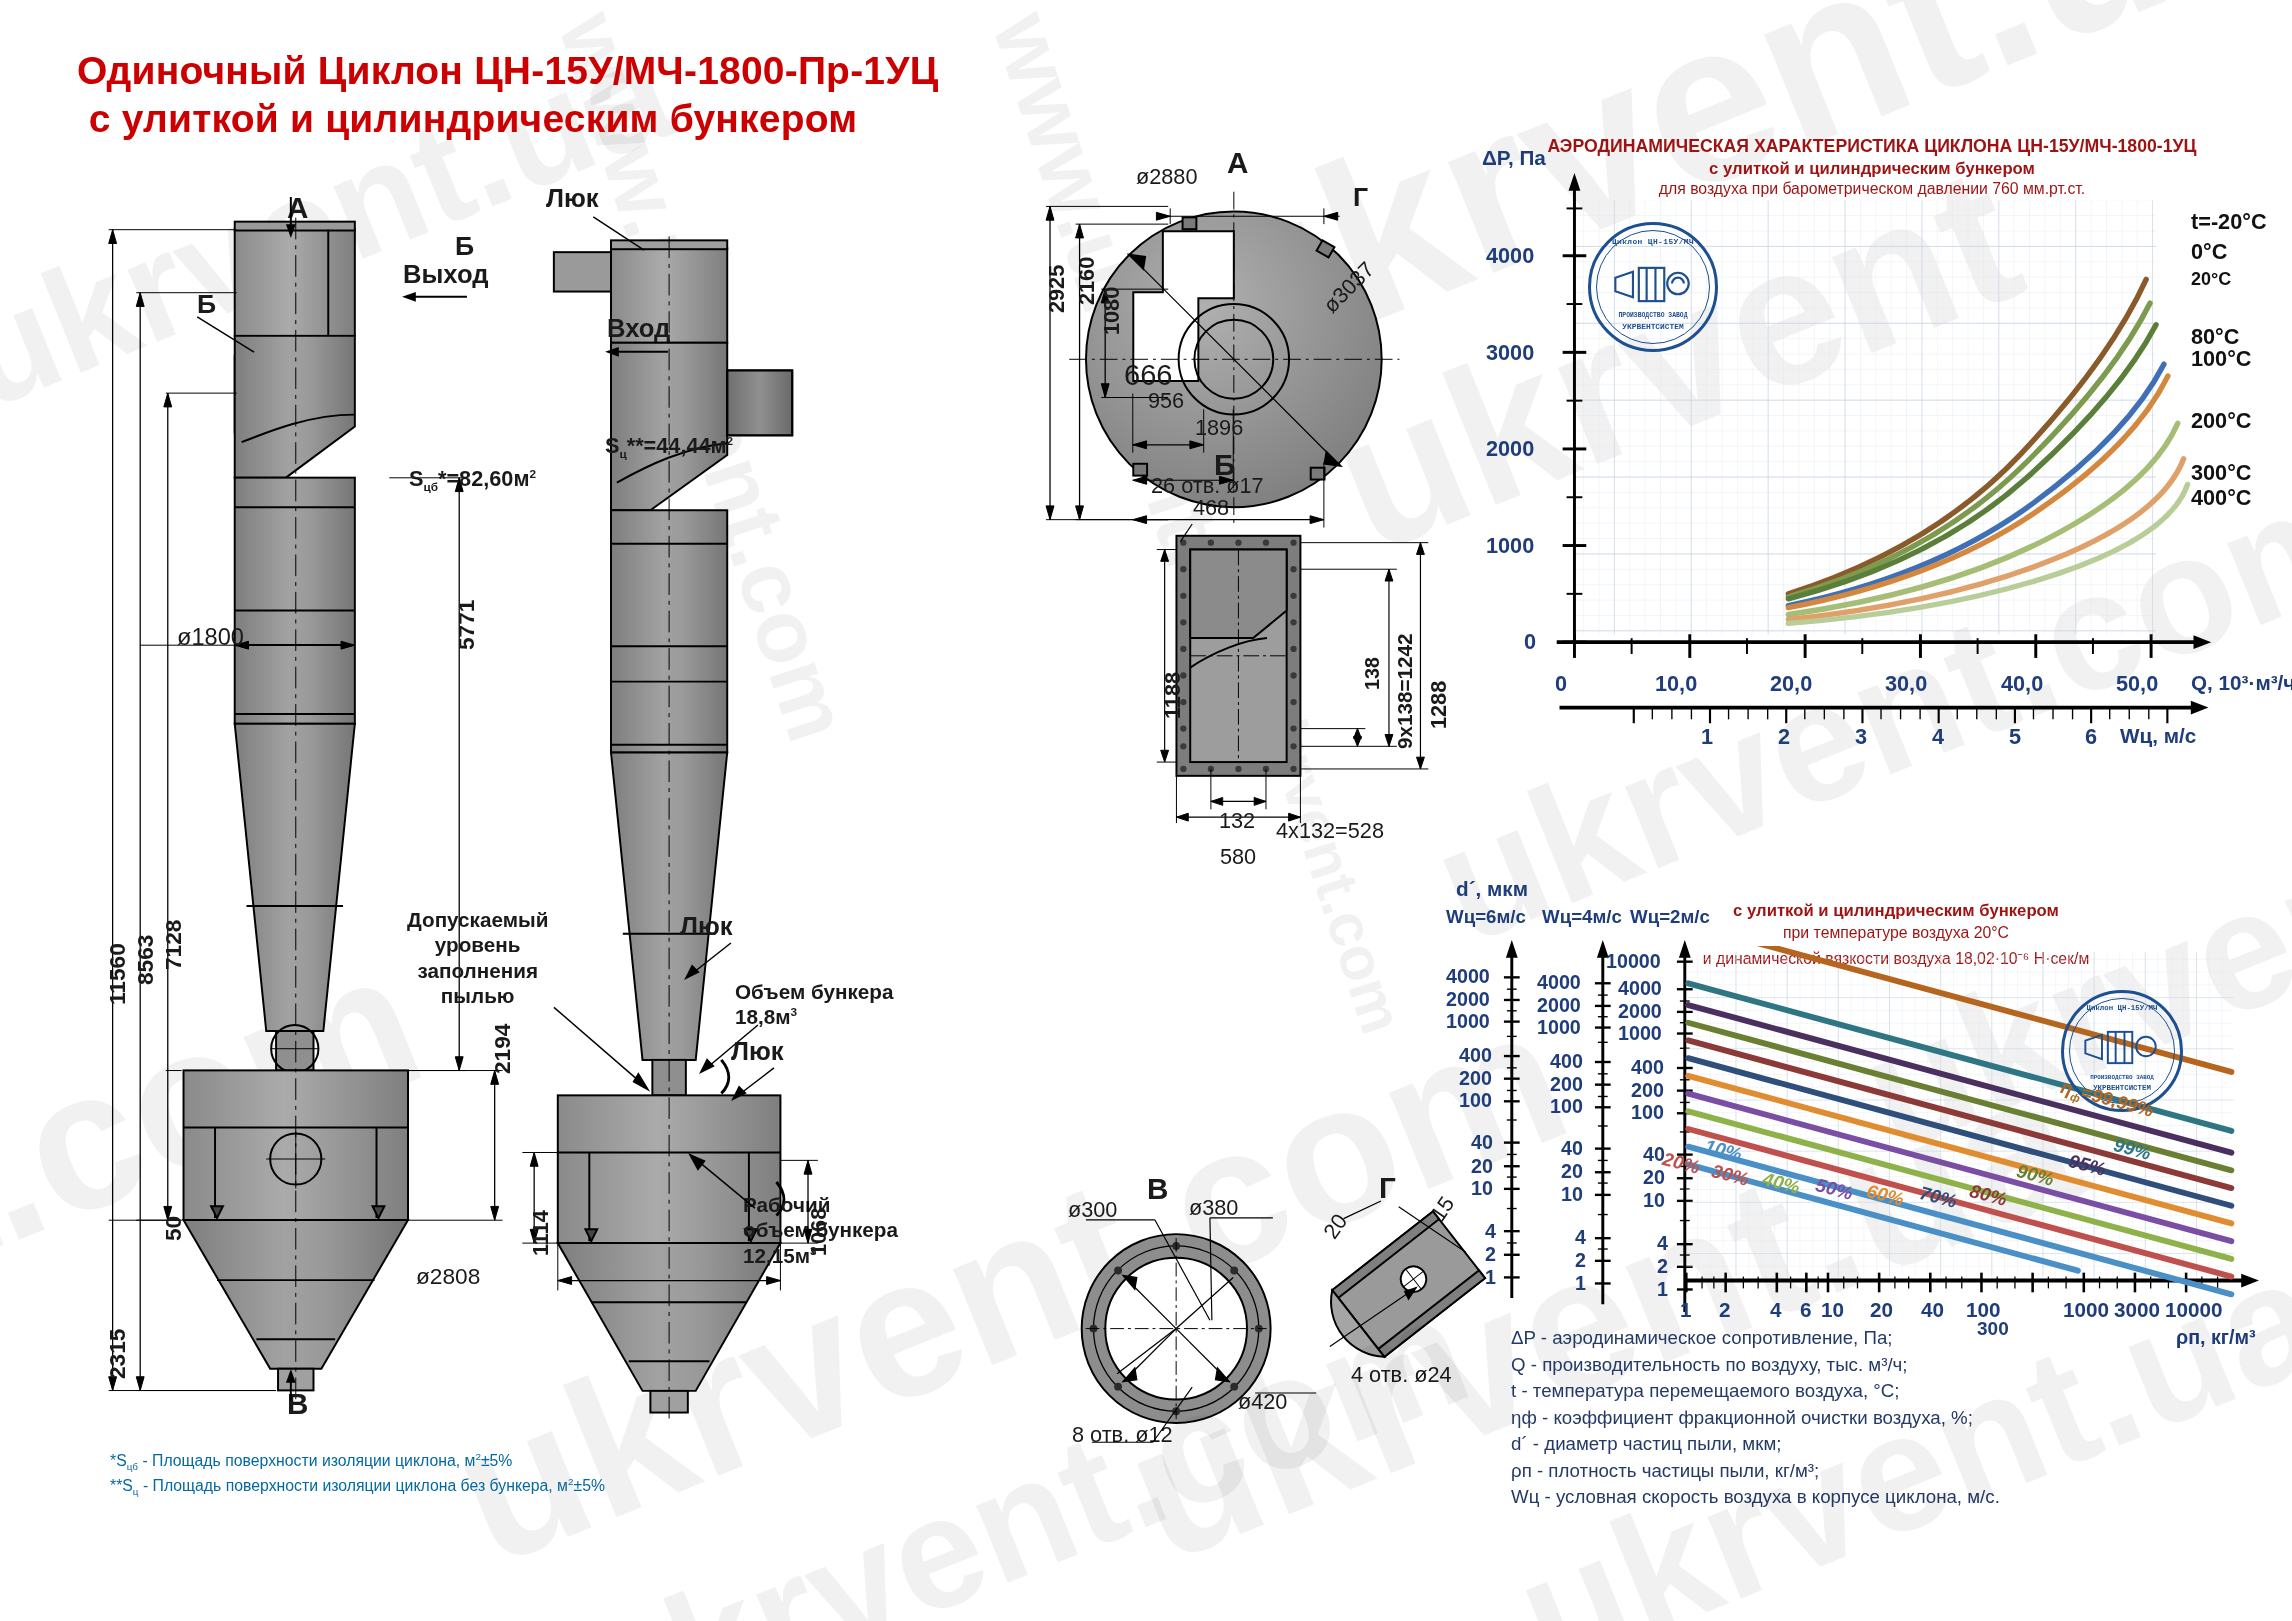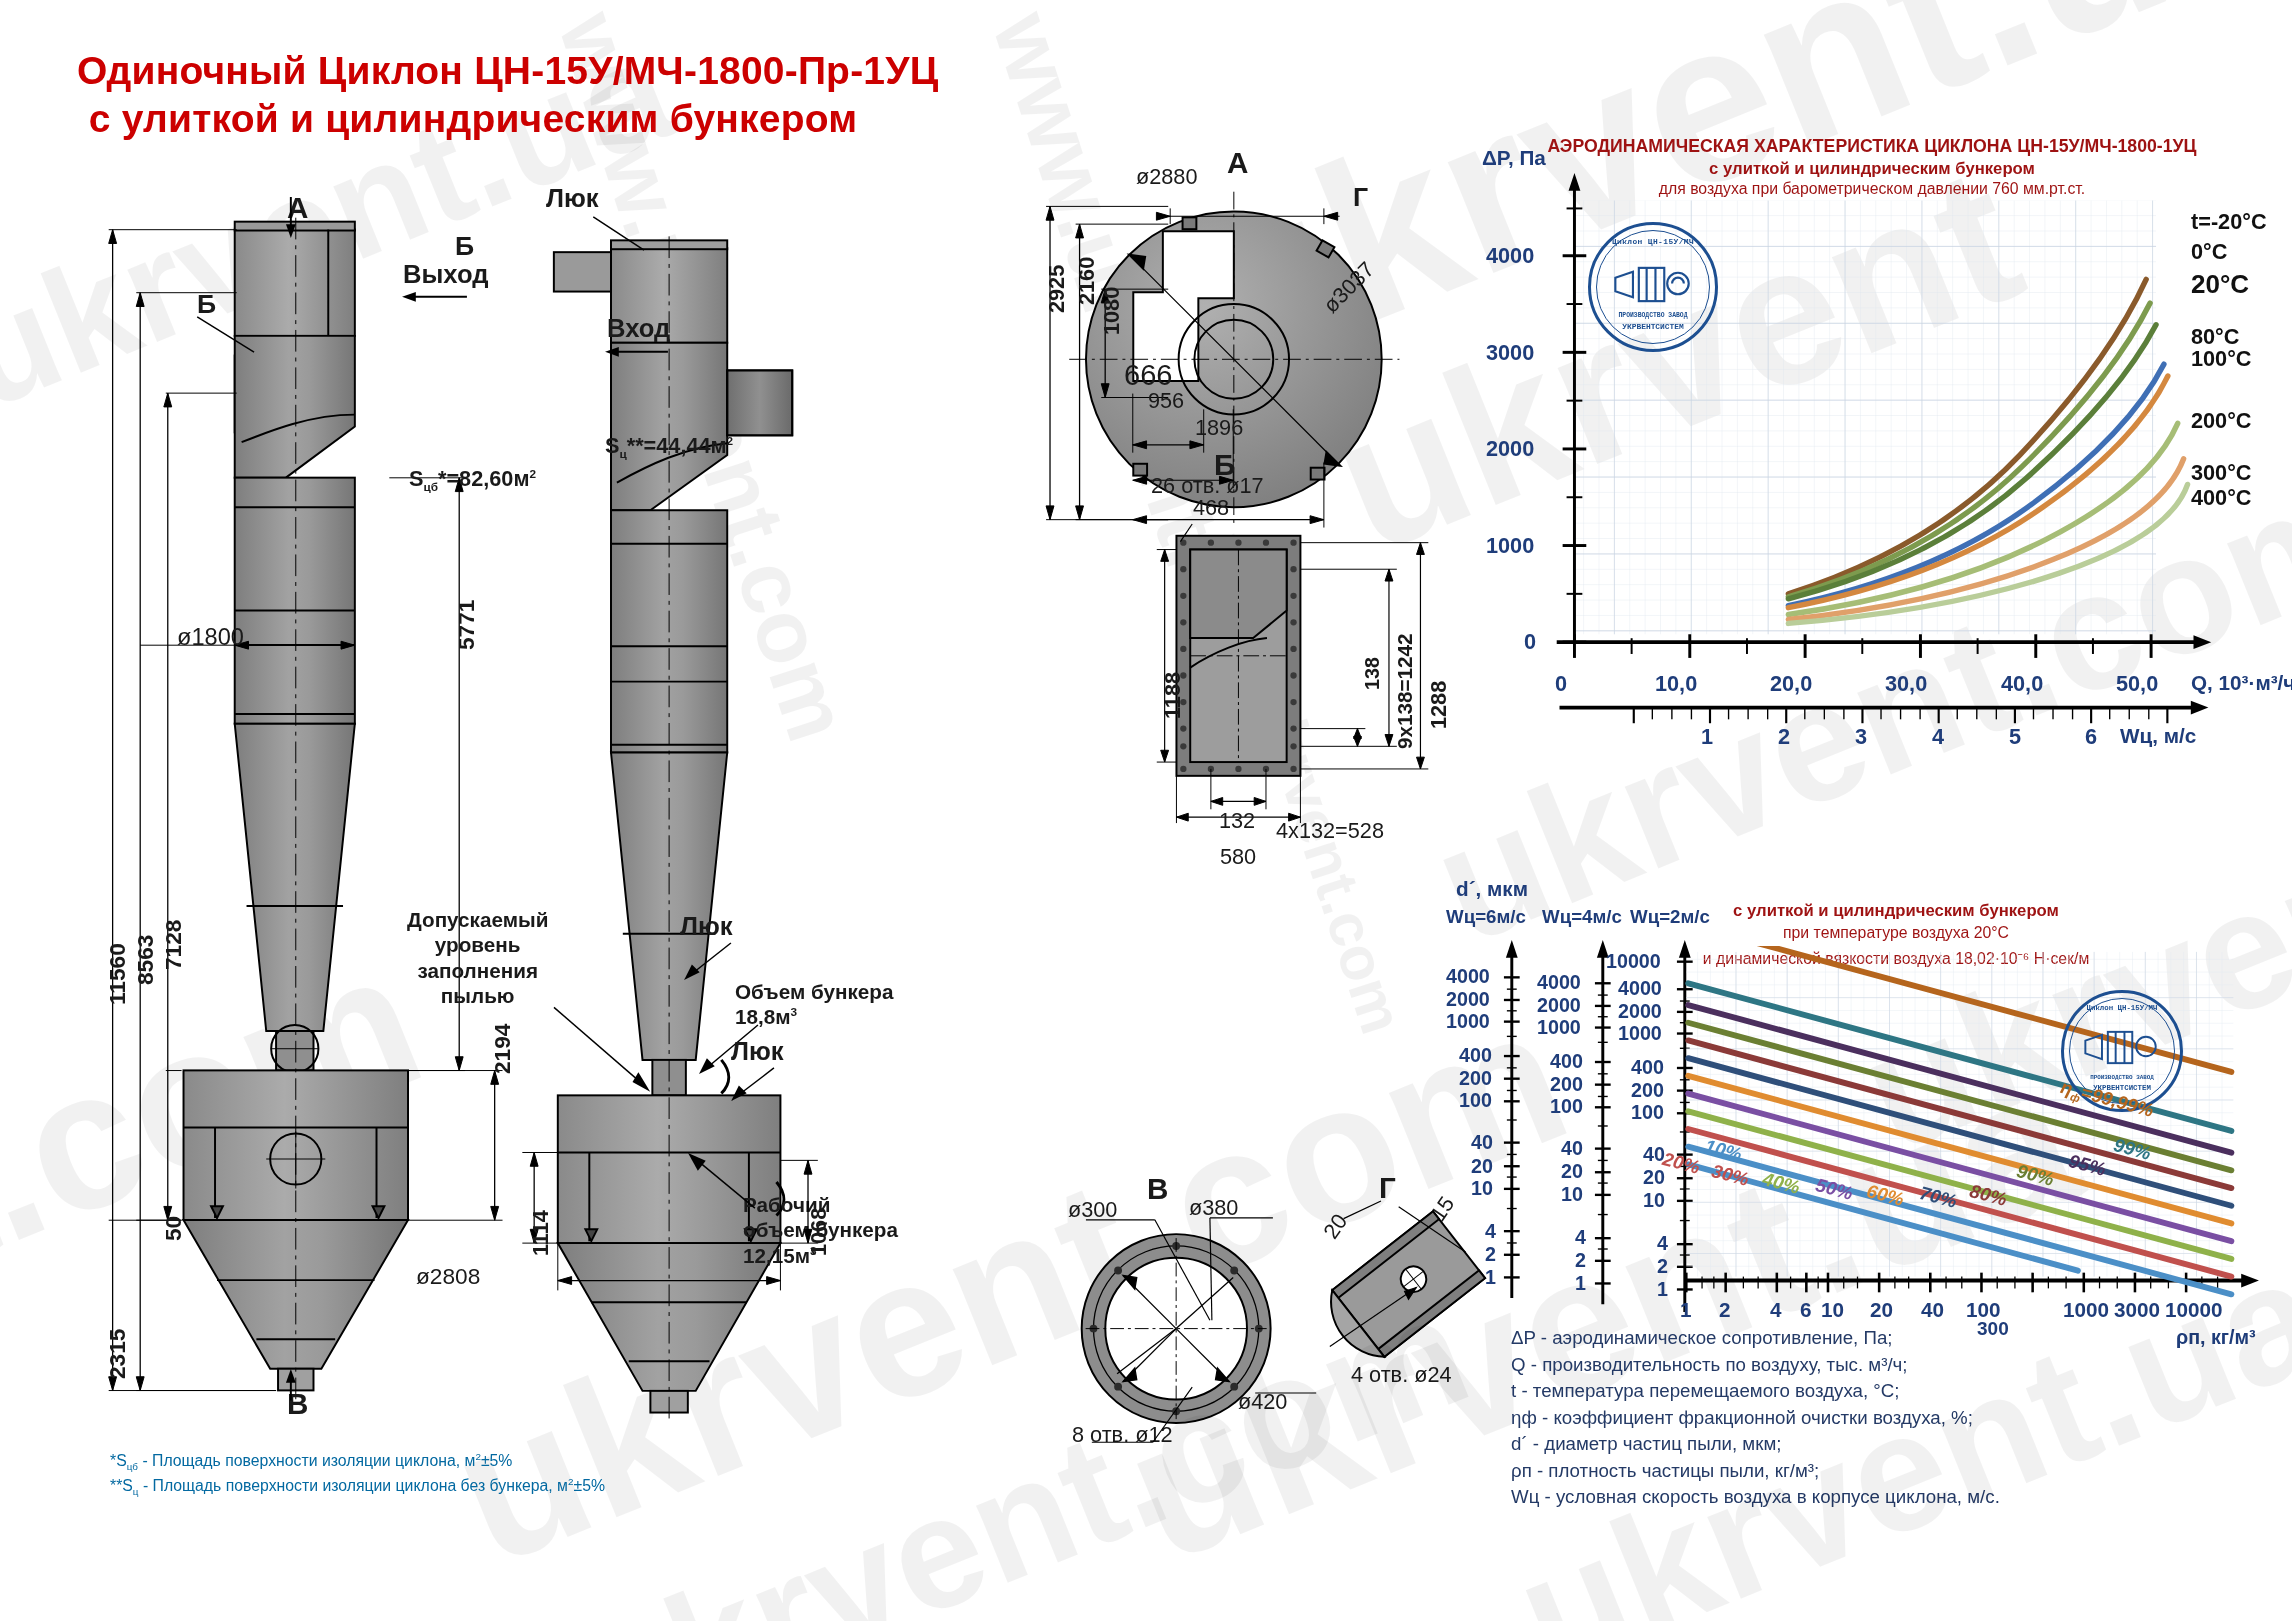--- a/index.html
+++ b/index.html
@@ -713,21 +713,21 @@
   <div class="tick-lab" style="left:1701px;top:724px;font-size:21.7px;">1</div>
   <div class="tick-lab" style="left:1778px;top:724px;font-size:21.7px;">2</div>
   <div class="tick-lab" style="left:1855px;top:724px;font-size:21.7px;">3</div>
   <div class="tick-lab" style="left:1932px;top:724px;font-size:21.7px;">4</div>
   <div class="tick-lab" style="left:2009px;top:724px;font-size:21.7px;">5</div>
   <div class="tick-lab" style="left:2085px;top:724px;font-size:21.7px;">6</div>
   <div class="axis-lab" style="left:2120px;top:724px;font-size:20.7px;">Wц, м/с</div>
 
   <div class="series-lab" style="left:2191px;top:209px;font-size:21.7px;">t=-20°C</div>
   <div class="series-lab" style="left:2191px;top:239px;font-size:21.7px;">0°C</div>
-  <div class="series-lab" style="left:2191px;top:269px;font-size:26px;">20°C</div>
+  <div class="series-lab" style="left:2191px;top:269px;font-size:18px;">20°C</div>
   <div class="series-lab" style="left:2191px;top:324px;font-size:21.7px;">80°C</div>
   <div class="series-lab" style="left:2191px;top:346px;font-size:21.7px;">100°C</div>
   <div class="series-lab" style="left:2191px;top:408px;font-size:21.7px;">200°C</div>
   <div class="series-lab" style="left:2191px;top:460px;font-size:21.7px;">300°C</div>
   <div class="series-lab" style="left:2191px;top:485px;font-size:21.7px;">400°C</div>
 
   <div class="chart-title" style="left:1507px;top:901px;width:778px;font-size:16.7px;">с улиткой и цилиндрическим бункером</div>
   <div class="chart-title" style="left:1507px;top:924px;width:778px;font-size:15.8px;font-weight:normal;">при температуре воздуха 20°C</div>
   <div class="chart-title" style="left:1507px;top:947px;width:778px;font-size:15.8px;font-weight:normal;">и динамической вязкости воздуха  18,02·10⁻⁶ Н·сек/м</div>
 

